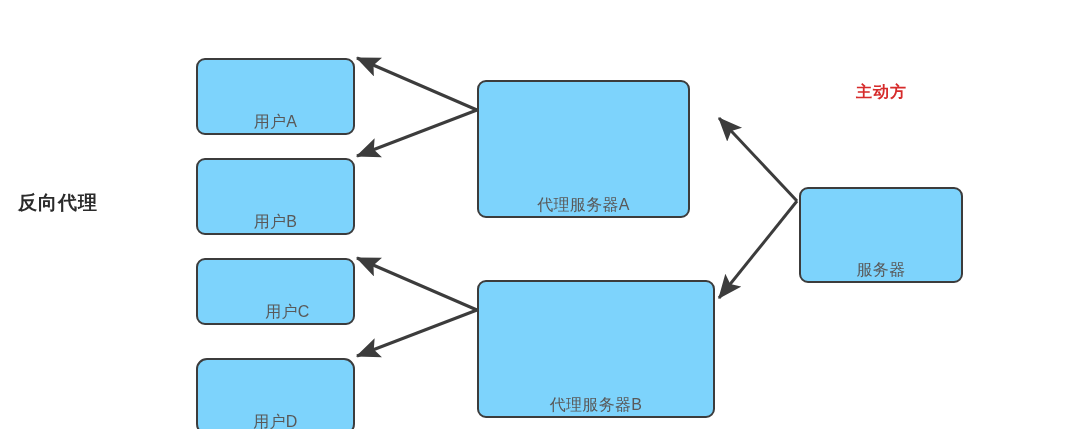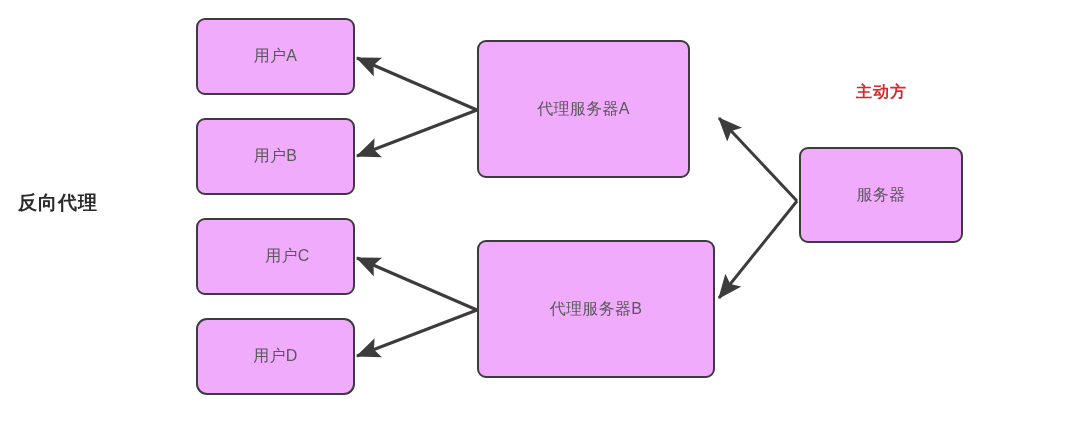--- a/index.html
+++ b/index.html
@@ -13,29 +13,30 @@
     height: 429px;
     background: #ffffff;
     overflow: hidden;
     font-family: "Liberation Sans", "DejaVu Sans", sans-serif;
   }
   .node {
     position: absolute;
     box-sizing: border-box;
     border: 2.5px solid #3c3c3c;
     border-radius: 9px;
-    background: #f0abfc;
+    background: #7dd3fc;
     display: flex;
-    align-items: center;
+    align-items: flex-end;
     justify-content: center;
     color: #595959;
     font-size: 16px;
     font-weight: 400;
     letter-spacing: 0.3px;
     z-index: 2;
+    margin-top: 40px;
   }
   .section-label {
     position: absolute;
     font-size: 19px;
     font-weight: bold;
     color: #2b2b2b;
     letter-spacing: 1px;
     white-space: nowrap;
     z-index: 3;
     text-align: right;
@@ -82,21 +83,21 @@
 
   <div class="accent-label" style="left: 856px; top: 82px; color: rgb(214, 43, 43);">主动方</div>
 
   <div id="node-group">
       <div class="node" style="left: 196px; top: 18px; width: 159px; height: 77px; border-color: rgb(60, 60, 60); color: rgb(89, 89, 89);">
         <span>用户A</span>
       </div>
       <div class="node" style="left: 196px; top: 118px; width: 159px; height: 77px; border-color: rgb(60, 60, 60); color: rgb(89, 89, 89);">
         <span>用户B</span>
       </div>
-      <div class="node" style="left: 196px; top: 218px; width: 159px; height: 77px; border-color: rgb(60, 60, 60); color: rgb(89, 89, 89); padding-left: 24px;">
+      <div class="node" style="left: 196px; top: 218px; width: 159px; height: 67px; border-color: rgb(60, 60, 60); color: rgb(89, 89, 89); padding-left: 24px;">
         <span>用户C</span>
       </div>
       <div class="node" style="left: 196px; top: 318px; width: 159px; height: 77px; border-color: rgb(60, 60, 60); color: rgb(89, 89, 89); border-radius: 11px;">
         <span>用户D</span>
       </div>
       <div class="node" style="left: 477px; top: 40px; width: 213px; height: 138px; border-color: rgb(60, 60, 60); color: rgb(89, 89, 89);">
         <span>代理服务器A</span>
       </div>
       <div class="node" style="left: 477px; top: 240px; width: 238px; height: 138px; border-color: rgb(60, 60, 60); color: rgb(89, 89, 89);">
         <span>代理服务器B</span>

